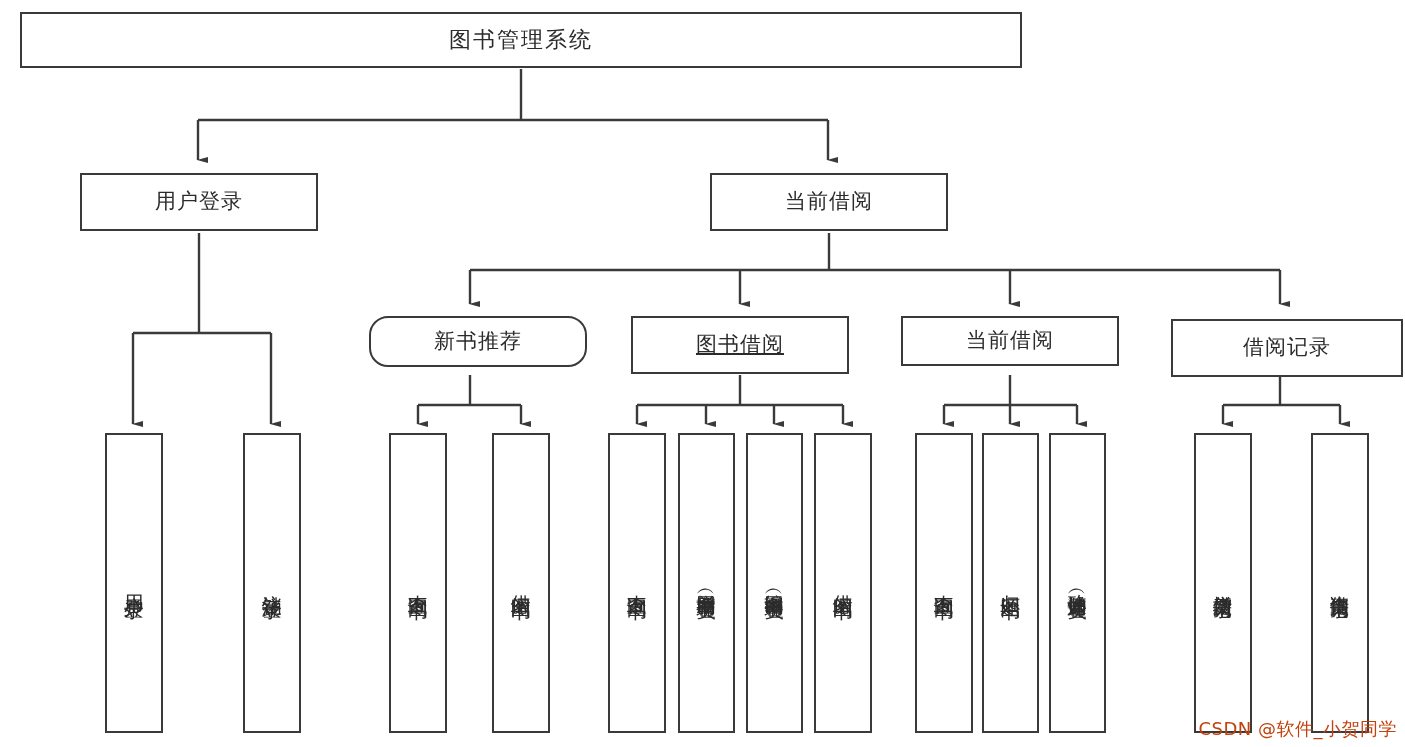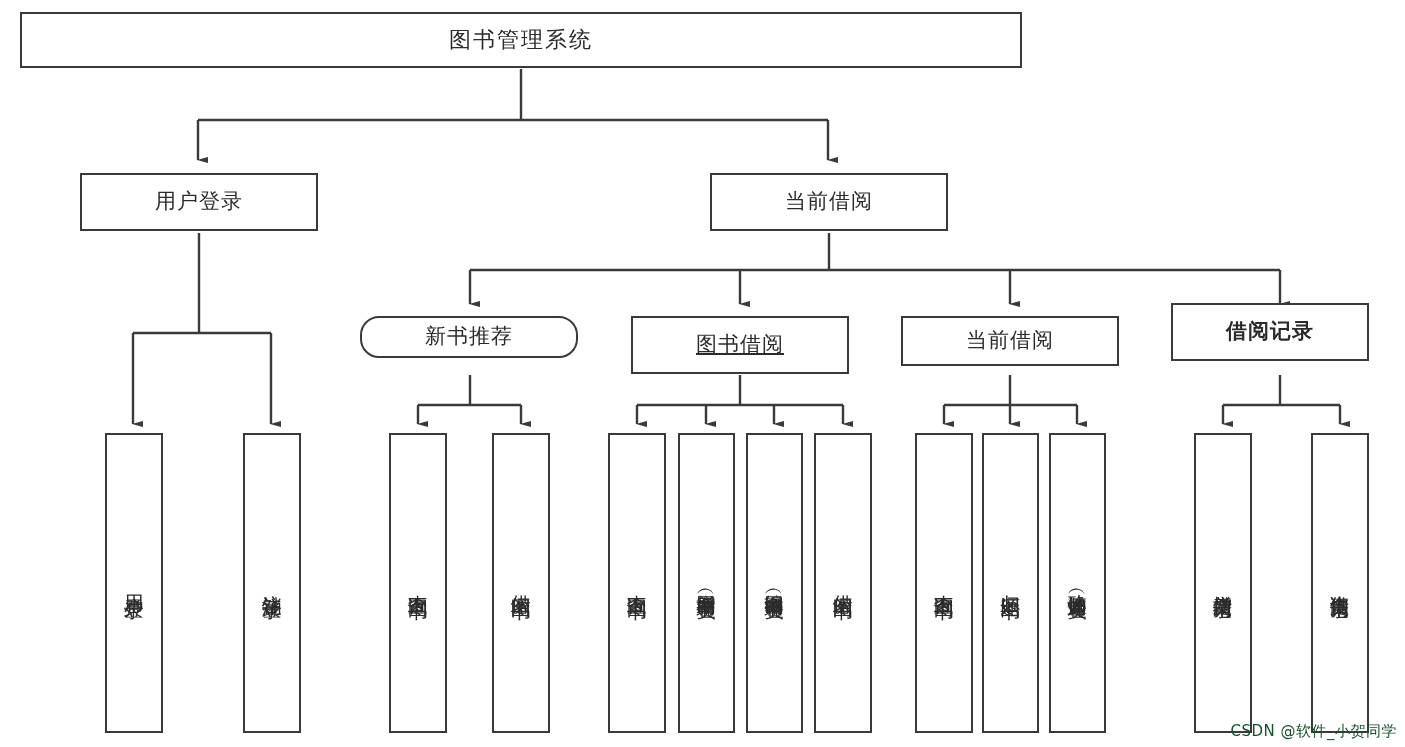--- a/index.html
+++ b/index.html
@@ -6,21 +6,21 @@
   html,body{margin:0;padding:0;background:#ffffff;}
   body{font-family:"DejaVu Sans","Liberation Sans",sans-serif;}
   #canvas{position:relative;width:1405px;height:747px;background:#ffffff;overflow:hidden;}
   #wires{position:absolute;left:0;top:0;width:1405px;height:747px;}
   .node{position:absolute;box-sizing:border-box;background:#ffffff;border:2px solid #3a3a3a;display:flex;align-items:center;justify-content:center;color:#2b2b2b;}
   .node.h{font-size:21px;letter-spacing:1px;line-height:1.2;}
   .node.root{font-size:22px;letter-spacing:2px;}
   .leaf{position:absolute;box-sizing:border-box;background:#ffffff;border:2px solid #3a3a3a;display:flex;align-items:center;justify-content:center;}
   .leaf span{writing-mode:vertical-rl;text-orientation:upright;font-size:20px;line-height:1.22;letter-spacing:2px;color:#2b2b2b;white-space:nowrap;}
   .leaf.narrow span{font-size:19px;letter-spacing:1px;}
-  #watermark{position:absolute;right:8px;bottom:6px;font-size:15px;color:#14532d;letter-spacing:0.5px;white-space:nowrap;}
+  #watermark{position:absolute;right:8px;bottom:6px;font-size:18px;color:#c2410c;letter-spacing:0.5px;white-space:nowrap;}
 </style>
 </head>
 <body>
 
 <div id="canvas">
 
   <svg id="wires" viewBox="0 0 1405 747" xmlns="http://www.w3.org/2000/svg">
     <defs>
       <marker id="arw" markerWidth="10" markerHeight="11" refX="3" refY="10" orient="auto" markerUnits="userSpaceOnUse">
         <path d="M0,0 L6,0 L3,11 Z" fill="#3a3a3a"></path>
@@ -68,24 +68,24 @@
       <path d="M1223,405 L1223,424" marker-end="url(#arw)"></path>
       <path d="M1340,405 L1340,424" marker-end="url(#arw)"></path>
     </g>
   </svg>
 
   <div class="node root" style="left:20px;top:12px;width:1002px;height:56px;">图书管理系统</div>
 
   <div class="node h" style="left:80px;top:173px;width:238px;height:58px;">用户登录</div>
   <div class="node h" style="left:710px;top:173px;width:238px;height:58px;">当前借阅</div>
 
-  <div class="node h" style="left:360px;top:316px;width:218px;height:42px;border-radius:19px;">新书推荐</div>
+  <div class="node h" style="left:369px;top:316px;width:218px;height:51px;border-radius:19px;">新书推荐</div>
   <div class="node h" style="left:631px;top:316px;width:218px;height:58px;text-decoration:underline;">图书借阅</div>
   <div class="node h" style="left:901px;top:316px;width:218px;height:50px;">当前借阅</div>
-  <div class="node h" style="left:1171px;top:303px;width:198px;height:58px;font-weight:bold;">借阅记录</div>
+  <div class="node h" style="left:1171px;top:319px;width:232px;height:58px;">借阅记录</div>
 
   <div class="leaf" style="left:105px;top:433px;width:58px;height:300px;">
     <span>用户登录</span>
   </div>
   <div class="leaf" style="left:243px;top:433px;width:58px;height:300px;">
     <span>注销登录</span>
   </div>
 
   <div class="leaf" style="left:389px;top:433px;width:58px;height:300px;">
     <span>查询图书</span>

